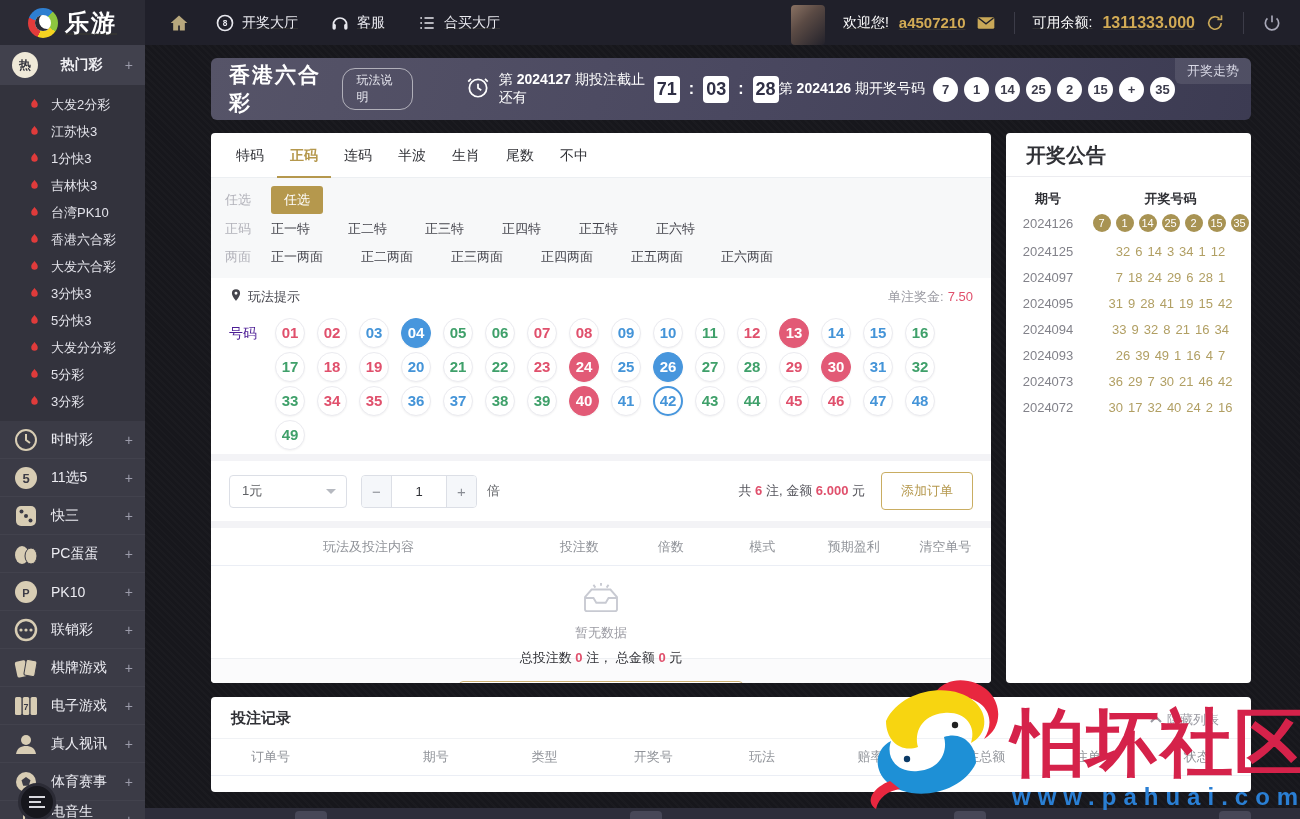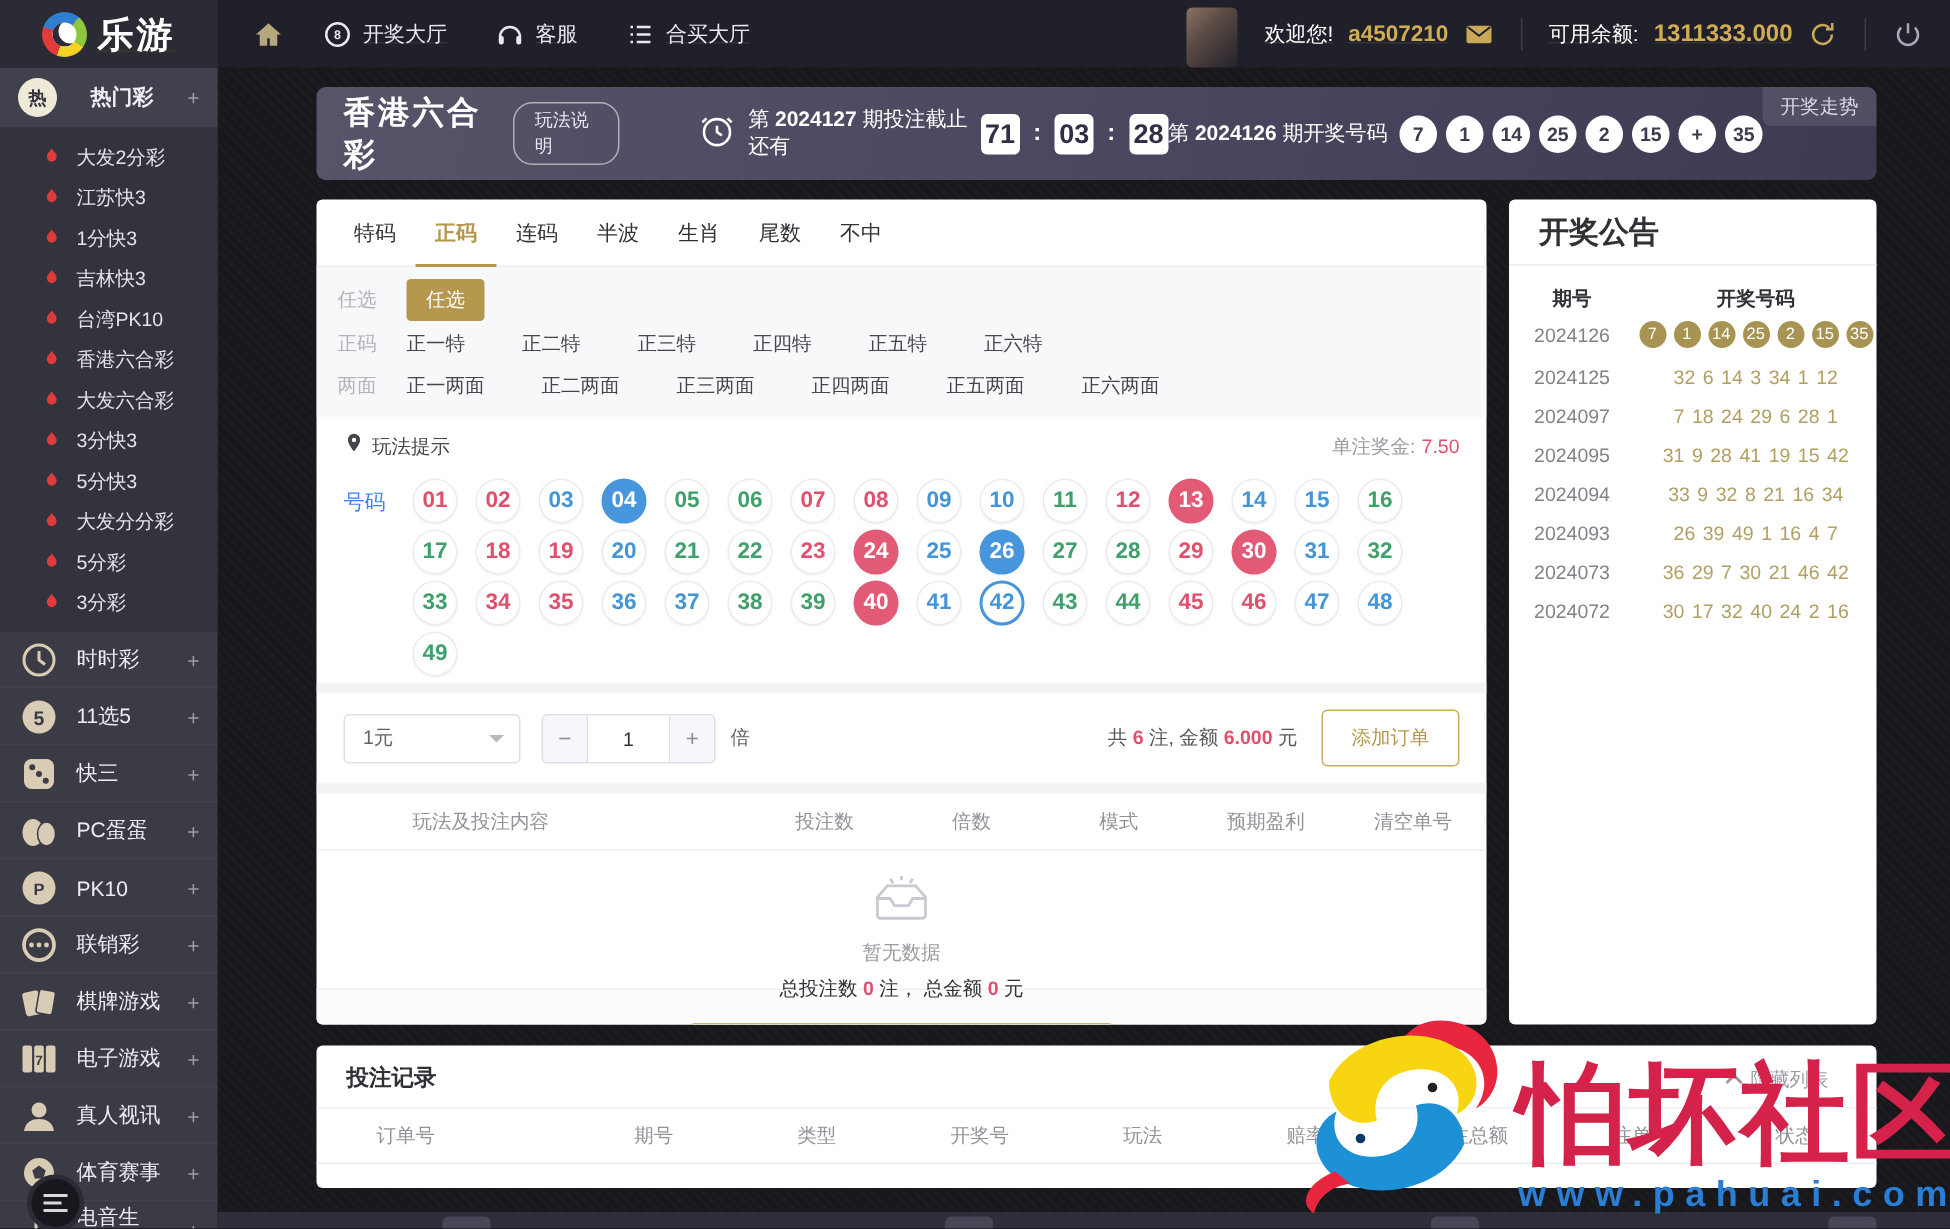--- a/index.html
+++ b/index.html
@@ -96,21 +96,21 @@
   .prow { display:flex; align-items:center; min-height:26px; margin-top:2px; }
   .pgroup { width:46px; color:#b2b2ba; font-size:13px; flex:none; }
   .popt { font-size:13px; color:#45454d; margin-right:38px; padding:4px 0; cursor:pointer; white-space:nowrap; }
   .psel { background:#b5984d; color:#fff; padding:5px 13px; border-radius:3px; }
   .tip-row { display:flex; align-items:center; padding:10px 18px 2px; }
   .tip-row svg { width:14px; height:14px; margin-right:5px; }
   .tip-label { font-size:13px; color:#45454d; }
   .prize { margin-left:auto; font-size:13px; color:#9a9aa2; }
   .prize b { color:#e0506c; font-weight:normal; margin-left:4px; }
   .grid-row { display:flex; padding:10px 14px 0 18px; }
-  .grid-label { font-size:14px; color:#3b82f6; width:46px; margin-top:7px; flex:none; }
+  .grid-label { font-size:14px; color:#4c1d95; width:46px; margin-top:7px; flex:none; }
   .balls { width:690px; display:flex; flex-wrap:wrap; }
   .ball { width:30px; height:30px; border-radius:50%; border:1px solid #ebebf0; background:#fff;
     font-size:15px; font-weight:bold; text-align:center; line-height:28px; margin:0 12px 4px 0;
     box-shadow:0 1px 2px rgba(0,0,0,.05); cursor:pointer; }
   .c-r { color:#e0506c; } .c-b { color:#4494d8; } .c-g { color:#3fa06a; }
   .ball.sel.c-r { background:#e25a76; border-color:#e25a76; color:#fff; }
   .ball.sel.c-b { background:#4796dd; border-color:#4796dd; color:#fff; }
   .ball.ring { border:2px solid #4796dd; line-height:26px; }
   .gap { height:7px; background:#f3f3f6; }
   .controls { display:flex; align-items:center; padding:11px 18px; }
@@ -123,21 +123,21 @@
   .step-btn { width:29px; height:31px; background:#f5f7fa; color:#8a8d94; font-size:15px;
     display:flex; align-items:center; justify-content:center; cursor:pointer; }
   .step-val { width:56px; height:31px; border:none; border-left:1px solid #dcdfe6;
     border-right:1px solid #dcdfe6; text-align:center; font-size:13px; color:#303136; outline:none; }
   .mult-label { margin-left:10px; font-size:13px; color:#606266; }
   .summary { margin-left:auto; font-size:13px; color:#55555c; }
   .red { color:#e0506c; }
   .add-order { margin-left:16px; background:#fff; border:1px solid #c9ad62; color:#b5984d;
     font-size:13px; border-radius:4px; padding:9px 19px; cursor:pointer; }
   .bt-head { display:flex; align-items:center; height:38px; border-bottom:1px solid #ebeef5;
-    font-size:13px; color:#909399; }
+    font-size:13px; color:#909399;padding-left:48px; }
   .btcol { flex:1; text-align:center; }
   .btcol.first { flex:2.3; text-align:left; padding-left:64px; }
   .btcol.clickable { cursor:pointer; }
   .empty { height:92px; display:flex; flex-direction:column; align-items:center; justify-content:center; }
   .empty svg { width:42px; height:32px; }
   .empty-text { font-size:13px; color:#9a9aa2; margin-top:6px; }
   .card-foot { height:48px; background:#fbfbfc; border-top:1px solid #eef0f3; display:flex;
     align-items:center; justify-content:center; gap:14px;flex-direction:column; }
   .foot-sum { font-size:13px; color:#303136; }
   .btn-group { display:flex; align-items:center; border:1px solid #cdb171; border-radius:4px;

